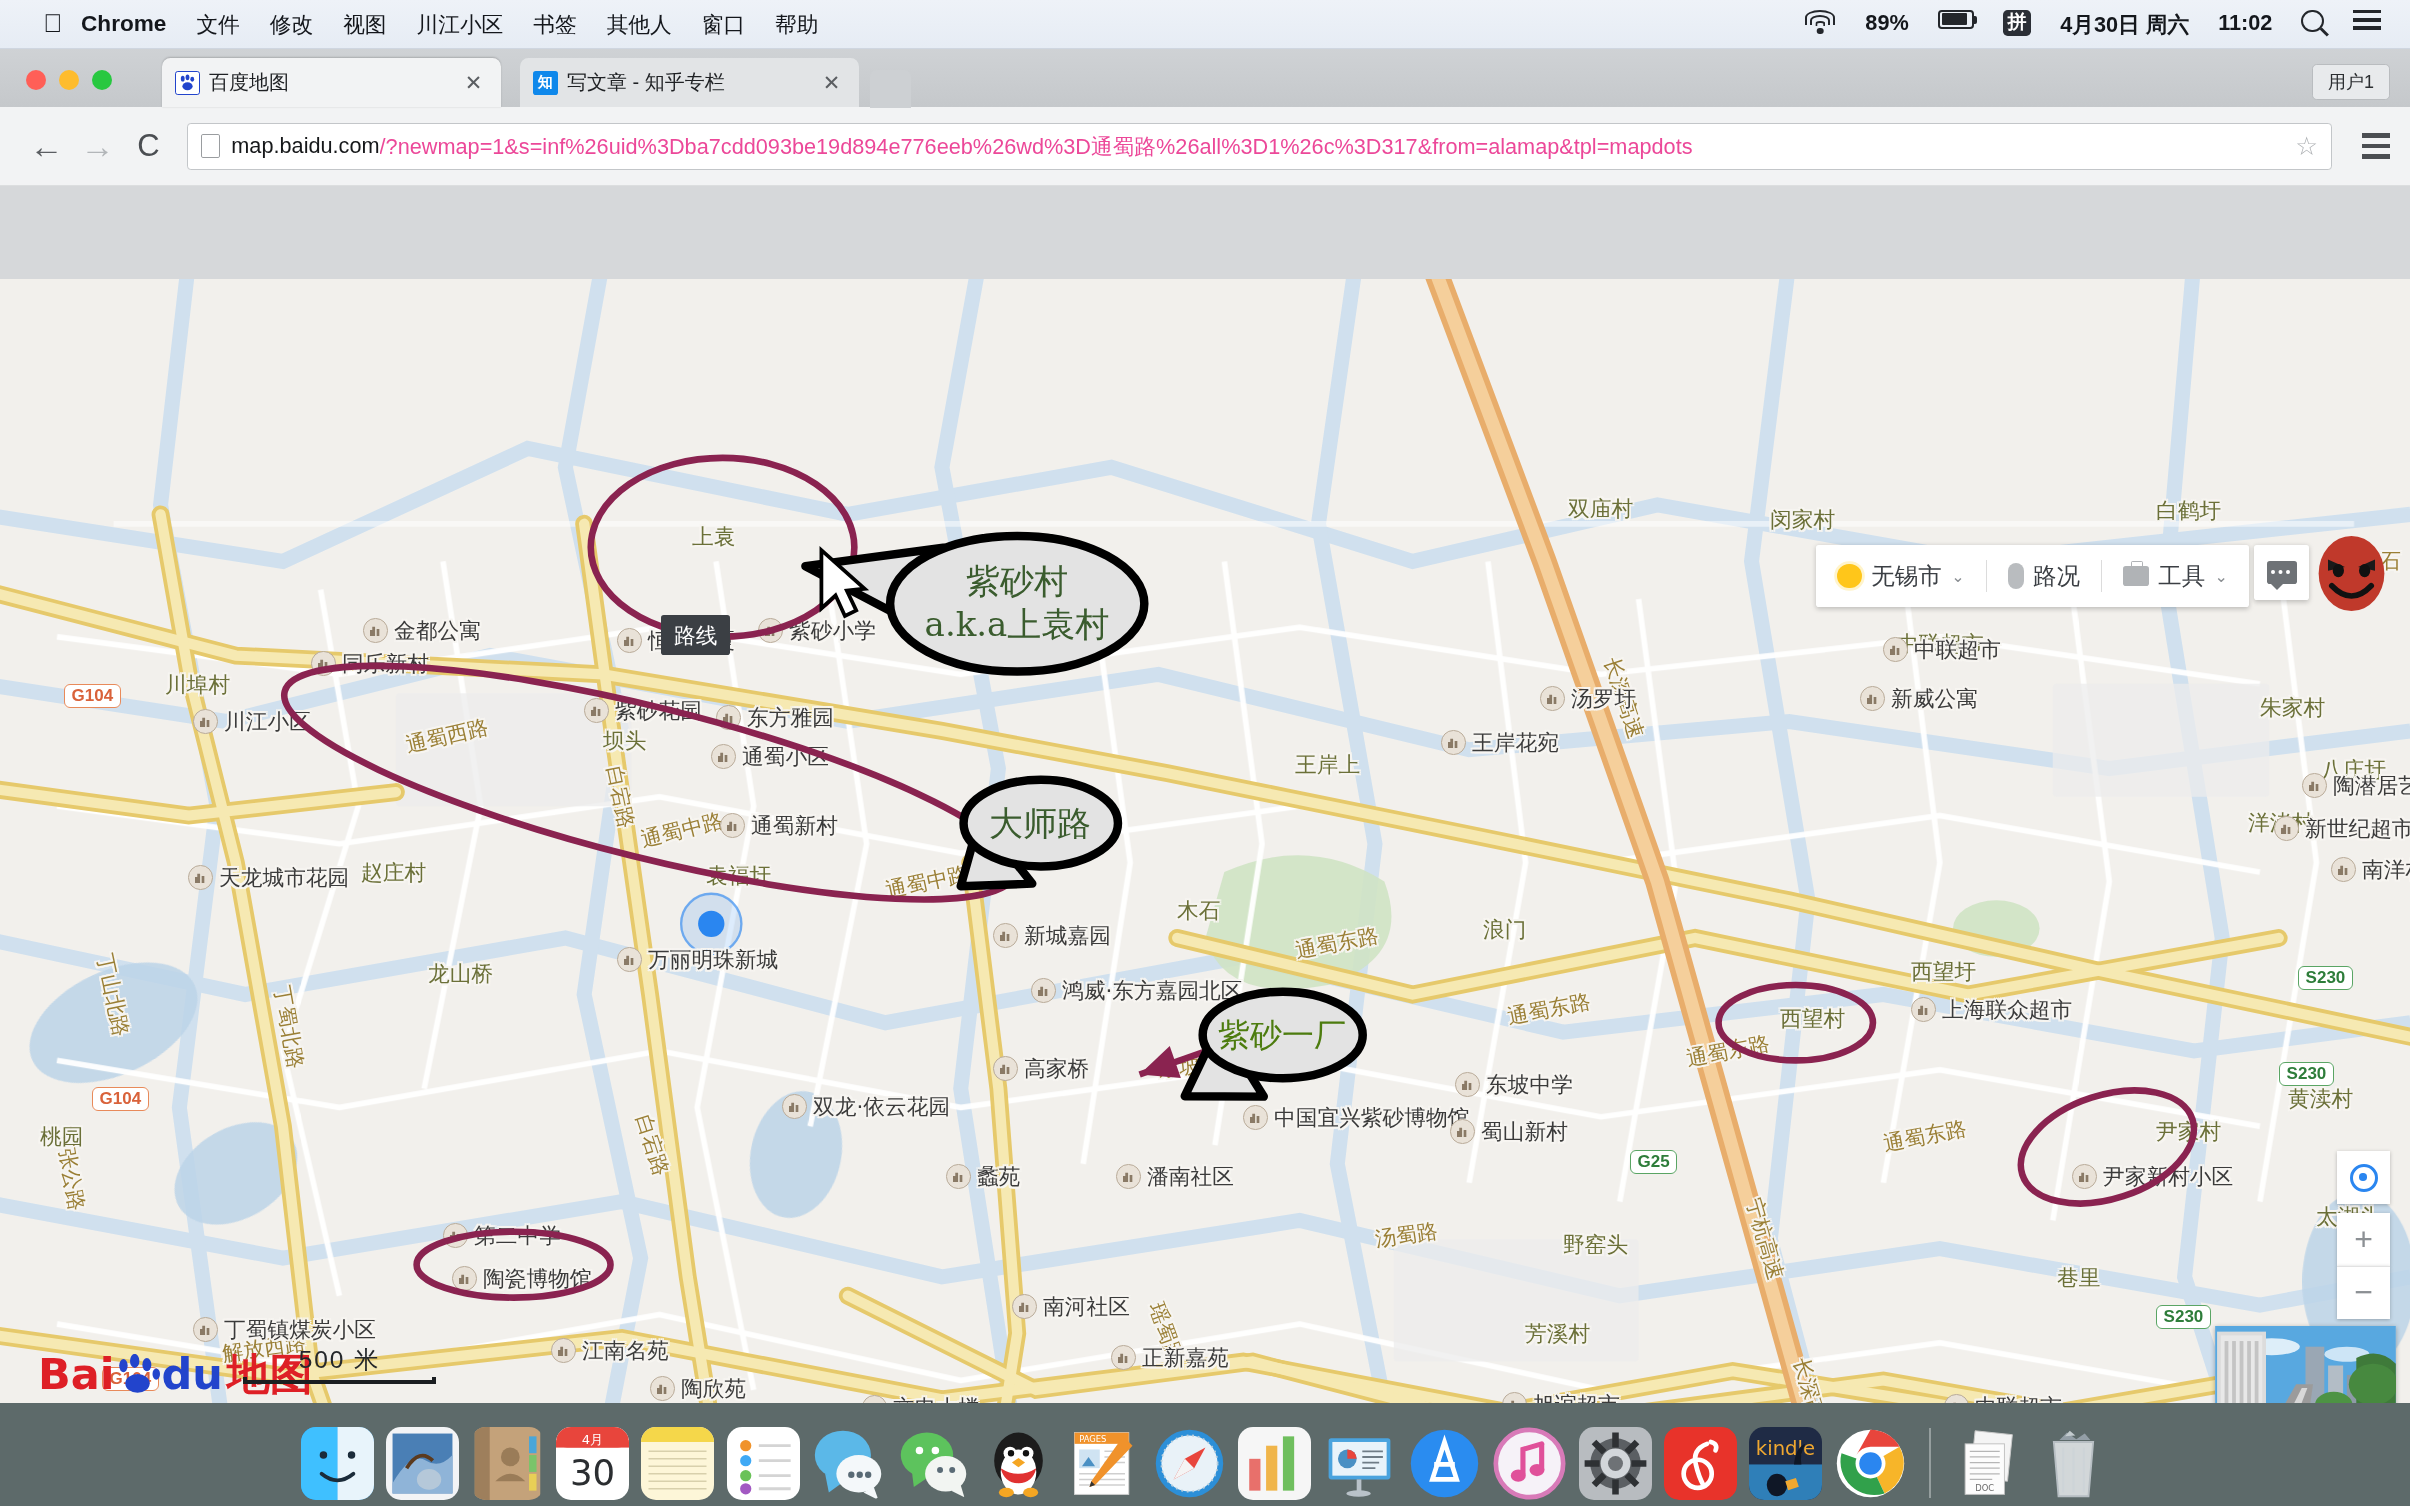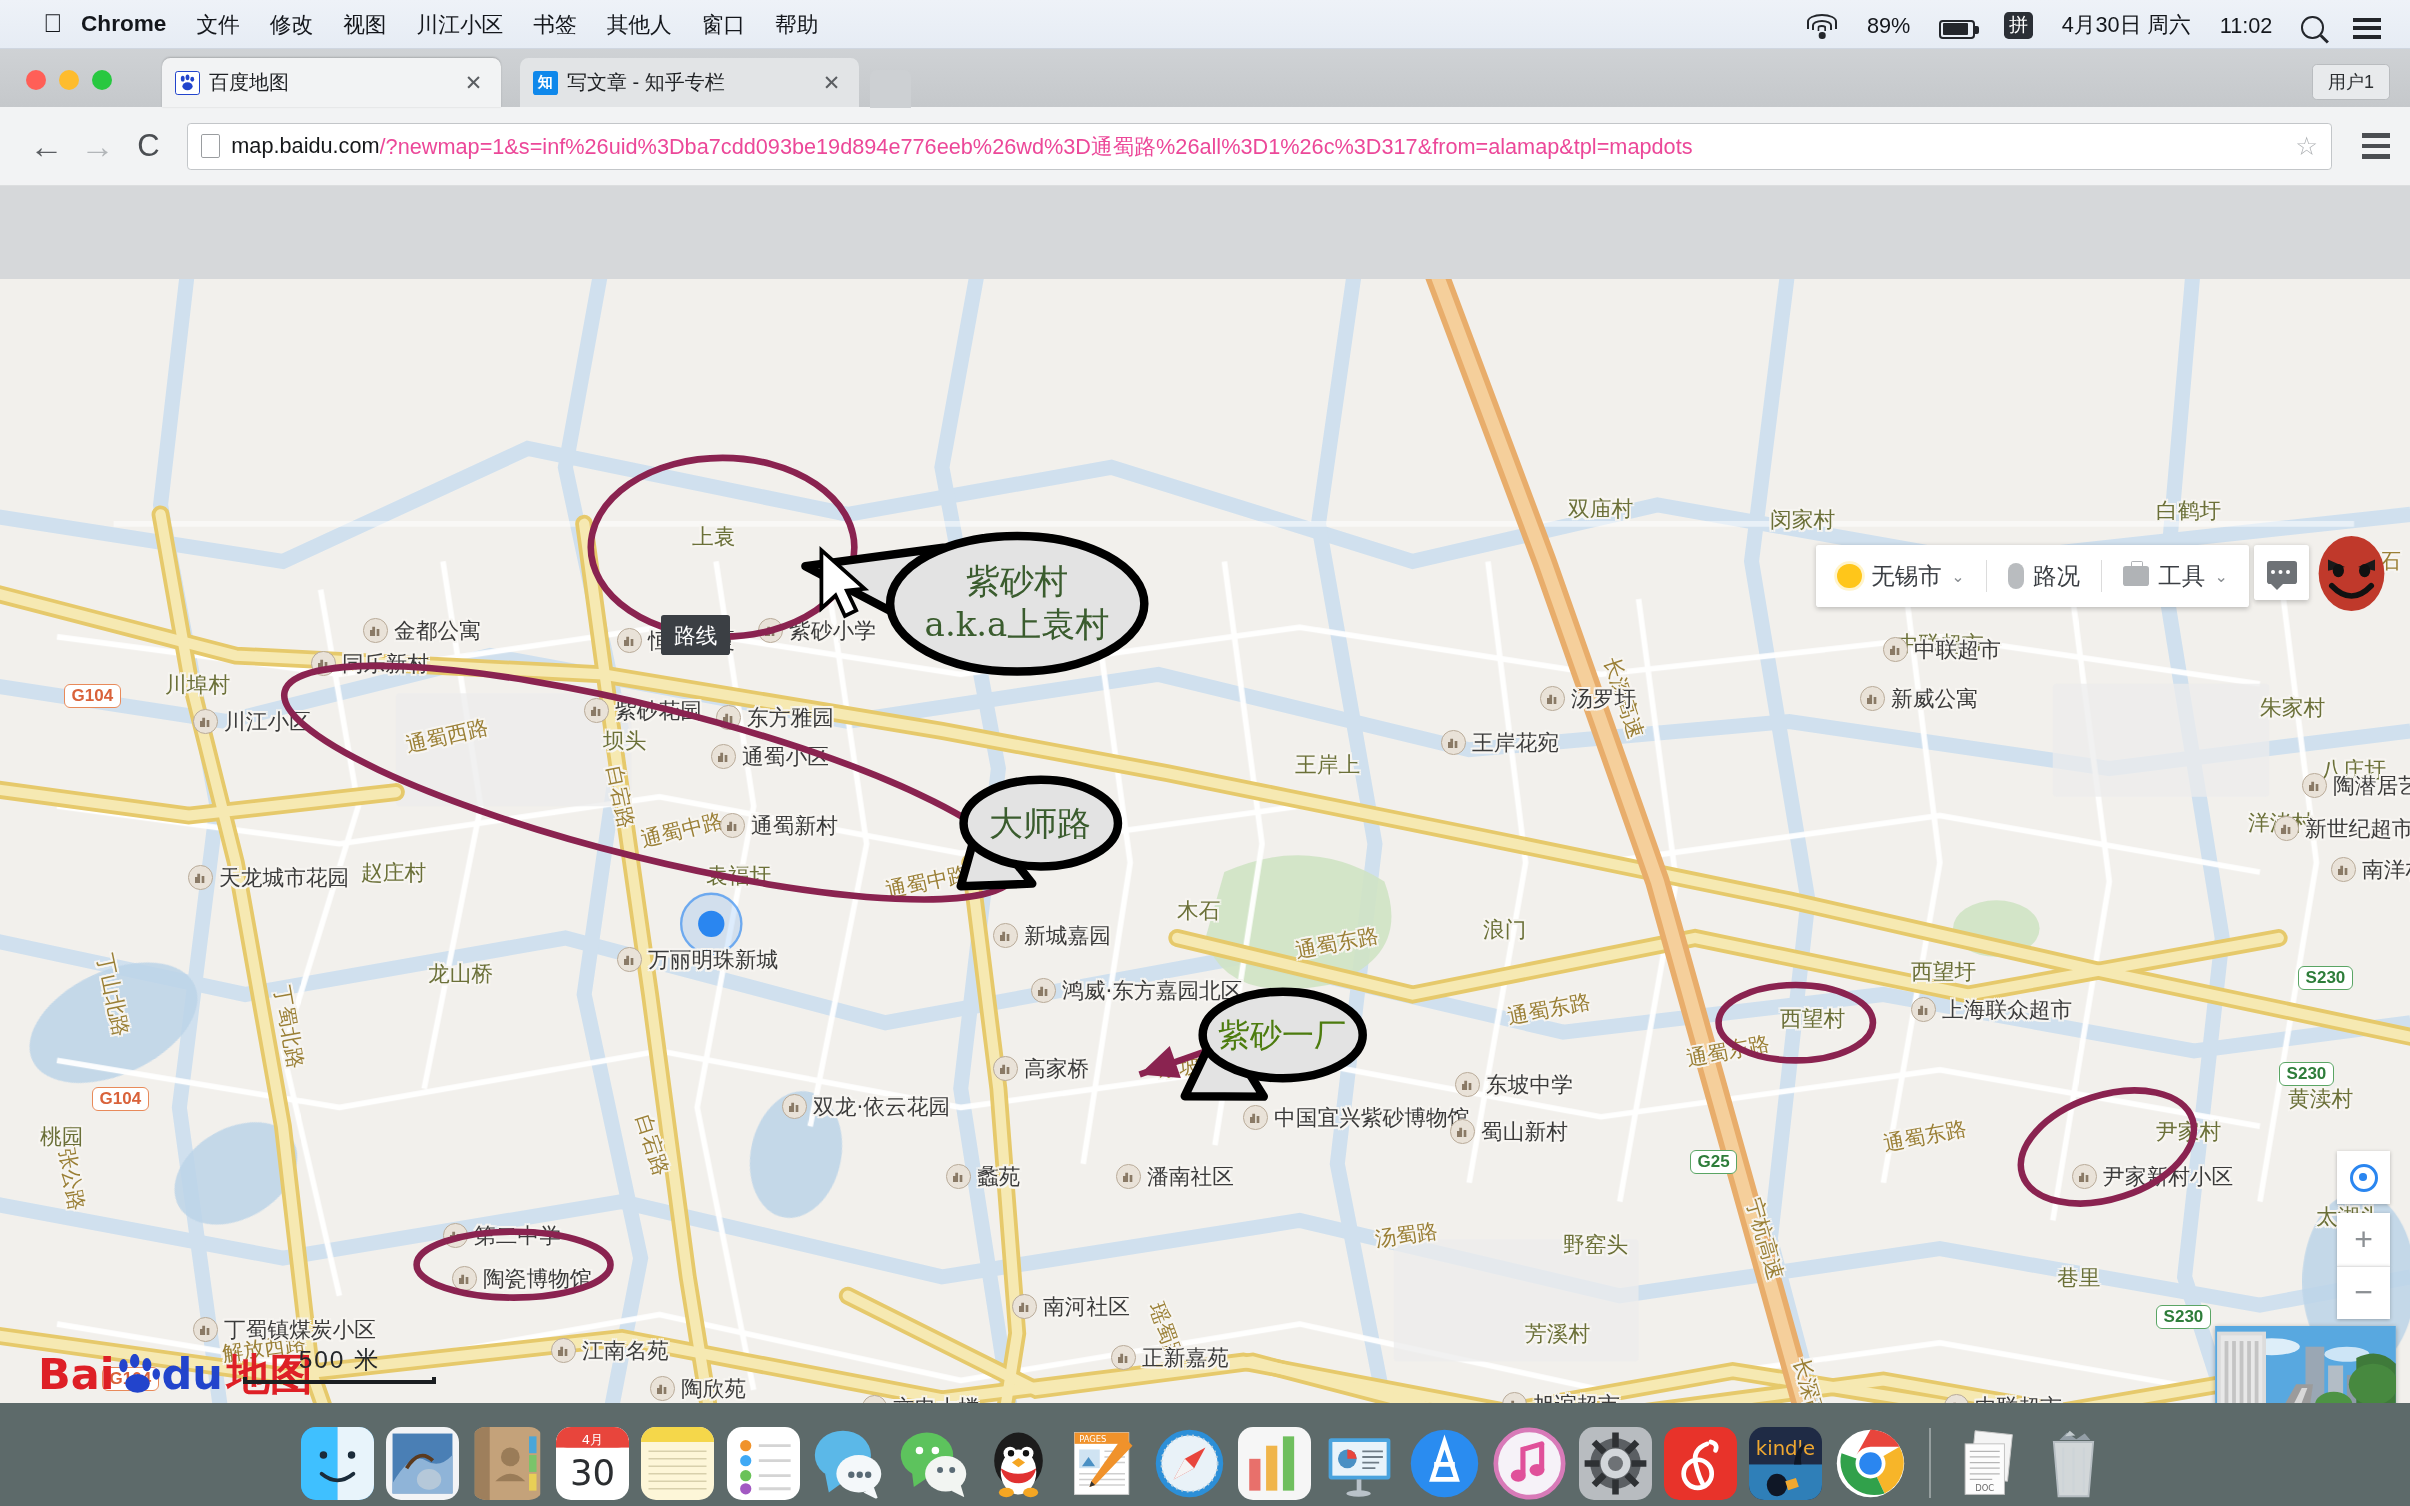--- a/index.html
+++ b/index.html
@@ -8,22 +8,22 @@
   body { background:#eef2f7; position:relative; }
 
   
   #menubar{position:absolute;left:0;top:0;width:2411px;height:49px;
     background:linear-gradient(#eef2f8,#e6ecf4);
     border-bottom:0.9px solid #cfd6e0;display:flex;align-items:center;
     padding:0 17px;font-size:21.7px;color:#14171c;}
   #menubar .apple{font-size:25.4px;margin:0 19px 0 26px;line-height:1;}
   #menubar .mi{margin-right:30px;white-space:nowrap;}
   #menubar .mi.bold{font-weight:bold;font-size:22.6px;}
-  #menubar .right{margin-left:auto;display:flex;align-items:flex-end;gap:29px;
-    padding-right:13px;}
+  #menubar .right{margin-left:auto;display:flex;align-items:flex-start;gap:29px;
+    padding-right:13px;font-weight:bold;}
   .wifi{width:32px;height:24.5px;position:relative;}
   .wifi i{position:absolute;border:2.8px solid #23262b;border-bottom:none;
     border-radius:50% 50% 0 0;left:50%;transform:translateX(-50%);}
   .wifi i:nth-child(1){width:30px;height:15px;top:0;}
   .wifi i:nth-child(2){width:20px;height:10.4px;top:5.6px;}
   .wifi i:nth-child(3){width:9.4px;height:5.6px;top:11.3px;}
   .wifi i:nth-child(4){width:6.6px;height:6.6px;border-radius:50%;
     background:#23262b;border:none;top:18px;}
   .batt{width:36px;height:19px;border:2.4px solid #23262b;border-radius:3.8px;
     position:relative;padding:1.9px;}
@@ -460,21 +460,21 @@
         <div class="lbl poi" style="left: 1883px; top: 356px;"><span class="poi-ic"></span><span>中联超市</span></div>
         <div class="lbl poi" style="left: 1860px; top: 405px;"><span class="poi-ic"></span><span>新威公寓</span></div>
         <div class="lbl poi" style="left: 1441px; top: 449px;"><span class="poi-ic"></span><span>王岸花宛</span></div>
         <div class="lbl poi" style="left: 1540px; top: 405px;"><span class="poi-ic"></span><span>汤罗圩</span></div>
         <div class="lbl poi" style="left: 1502px; top: 1111px;"><span class="poi-ic"></span><span>旭谊超市</span></div>
       </div>
     <div id="shieldLayer">
         <div class="shield" style="left: 64px; top: 405px;">G104</div>
         <div class="shield" style="left: 92px; top: 808px;">G104</div>
         <div class="shield" style="left: 102px; top: 1088px;">G104</div>
-        <div class="shield g" style="left: 1690px; top: 871px;">G25</div>
+        <div class="shield g" style="left: 1630px; top: 871px;">G25</div>
         <div class="shield g" style="left: 2298px; top: 687px;">S230</div>
         <div class="shield g" style="left: 2279px; top: 783px;">S230</div>
         <div class="shield g" style="left: 2156px; top: 1026px;">S230</div>
       </div>
 
     <svg class="annosvg" id="annoSvg" viewBox="0 0 2560 1246">
         <ellipse cx="767" cy="285" rx="140" ry="95" fill="none" stroke="#8a2350" stroke-width="7" transform="rotate(0 767 285)"></ellipse>
         <ellipse cx="690" cy="535" rx="400" ry="80" fill="none" stroke="#8a2350" stroke-width="7" transform="rotate(14 690 535)"></ellipse>
         <ellipse cx="1907" cy="790" rx="82" ry="40" fill="none" stroke="#8a2350" stroke-width="7" transform="rotate(0 1907 790)"></ellipse>
         <ellipse cx="2238" cy="922" rx="95" ry="55" fill="none" stroke="#8a2350" stroke-width="7" transform="rotate(-18 2238 922)"></ellipse>

